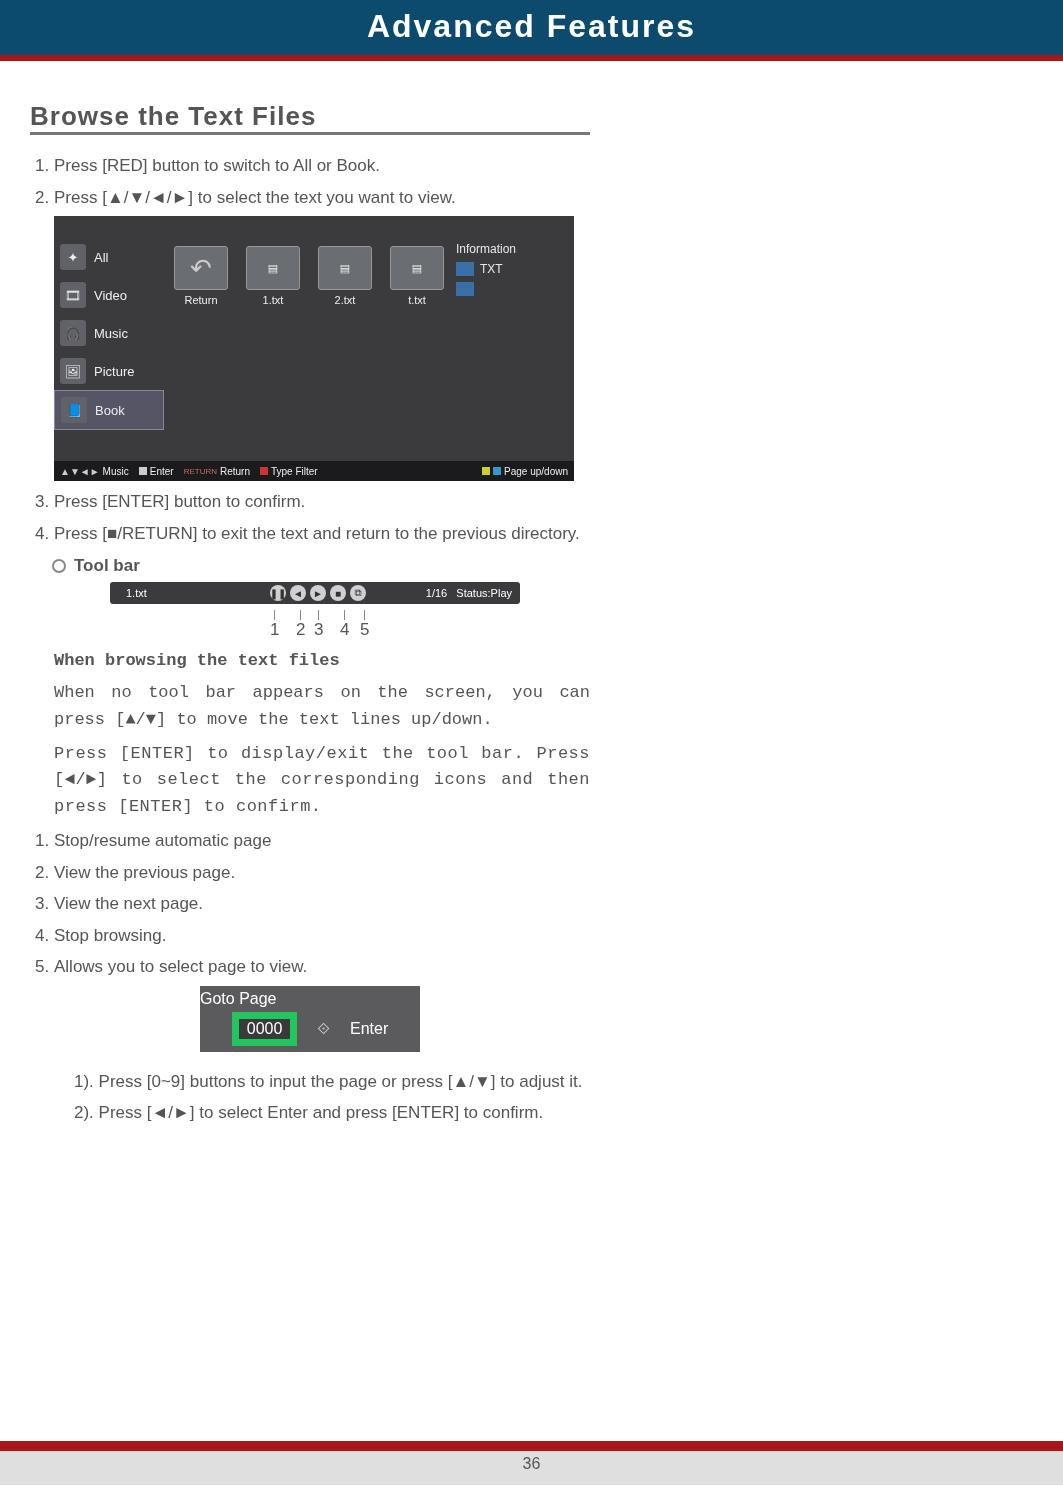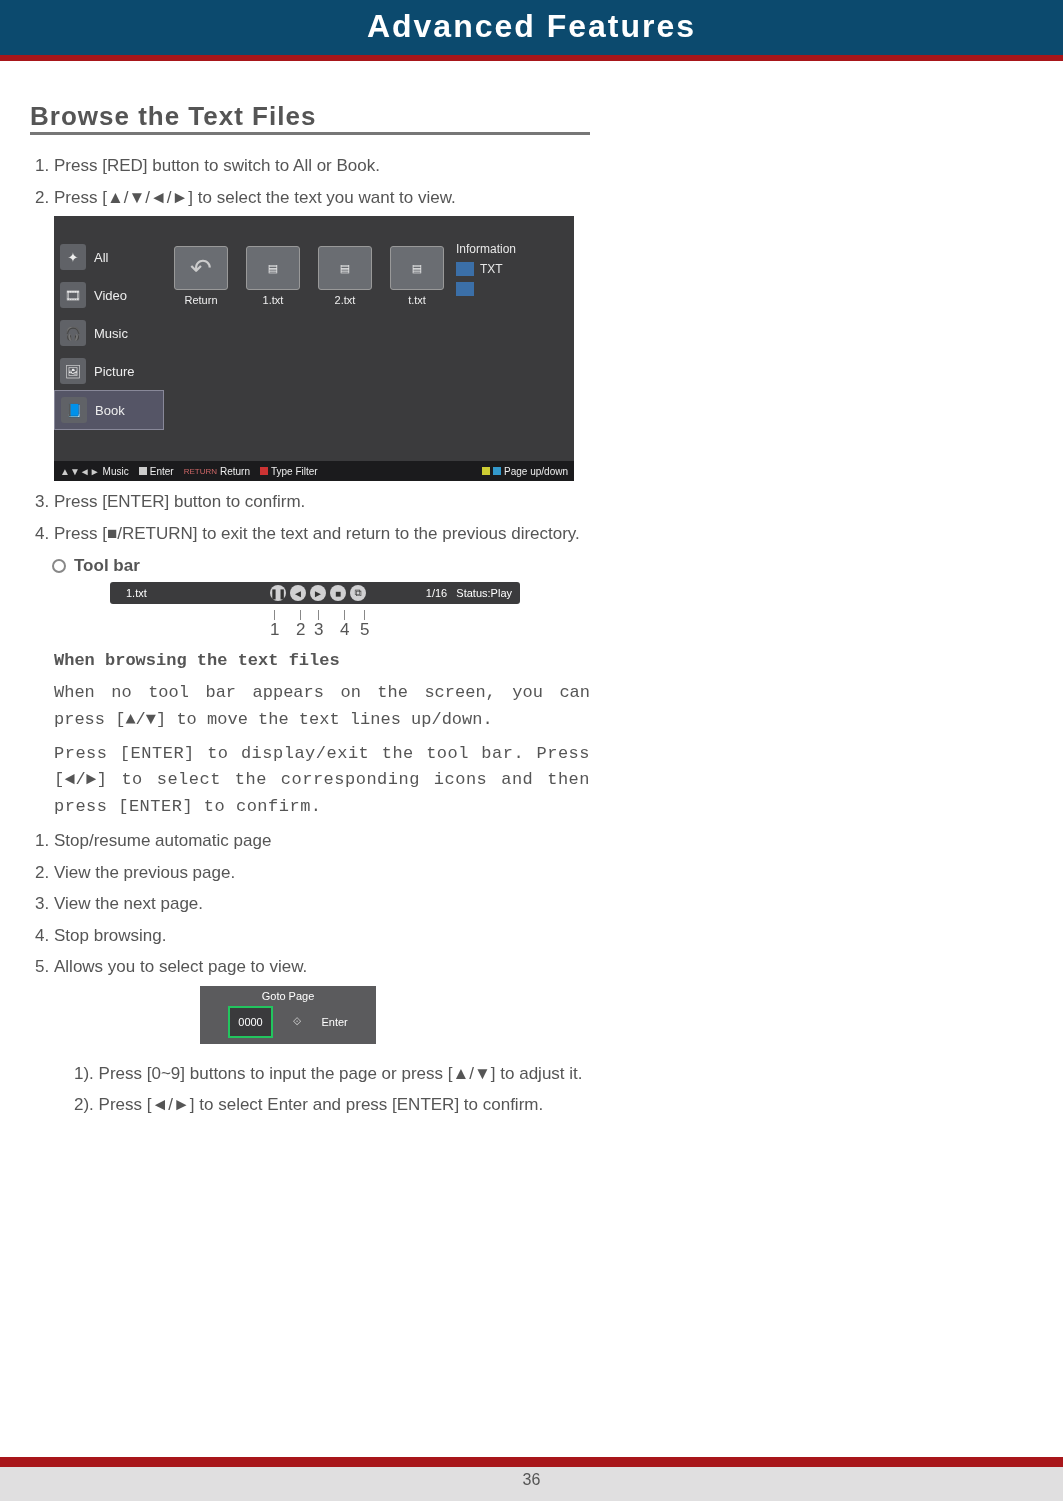--- a/index.html
+++ b/index.html
@@ -39,27 +39,27 @@
   
   .toolbar{width:410px;margin:6px auto 6px 80px;background:#3b3b3d;height:22px;border-radius:3px;display:flex;align-items:center;color:#fff;font-size:11px;position:relative;}
   .toolbar .tname{margin:0 16px;}
   .toolbar .btns{display:flex;gap:4px;position:absolute;left:160px;}
   .toolbar .ib{width:16px;height:16px;background:#d0d0d2;border-radius:50%;display:flex;align-items:center;justify-content:center;font-size:10px;color:#333;}
   .toolbar .right{position:absolute;right:8px;}
   .numrow{position:relative;width:260px;height:26px;}
   .numrow .tick{position:absolute;width:1px;height:10px;background:#888;top:0;}
   .numrow .n{position:absolute;top:10px;}
   
-  .goto{width:176px;margin:6px auto 6px 170px;background:#5b5b5d;padding:4px 0 6px;color:#fff;font-size:11px;text-align:center;}
+  .goto{width:220px;margin:6px auto 6px 170px;background:#5b5b5d;padding:4px 0 6px;color:#fff;font-size:16px;}
   .goto .row2{display:flex;align-items:center;justify-content:center;gap:20px;margin-top:4px;}
-  .goto .inp{background:#3a3a3c;border:2px solid #22c55e;padding:8px 8px;}
+  .goto .inp{background:#3a3a3c;border:7px solid #22c55e;padding:1px 8px;}
   .nl{padding-left:44px;}
   .nl li{margin:6px 0;line-height:1.5;}
   
-  .footer{position:absolute;left:0;right:0;bottom:0;}
+  .footer{position:absolute;left:0;right:0;bottom:16px;}
   .footer .r2{height:10px;background:#a8161a;}
   .footer .g2{height:30px;background:#e0dfe0;text-align:center;color:#555;font-size:16px;padding-top:4px;}
 </style>
 </head>
 <body>
 
 <div class="page">
 
   <div class="hdr">Advanced Features</div>
   <div class="redbar"></div>

